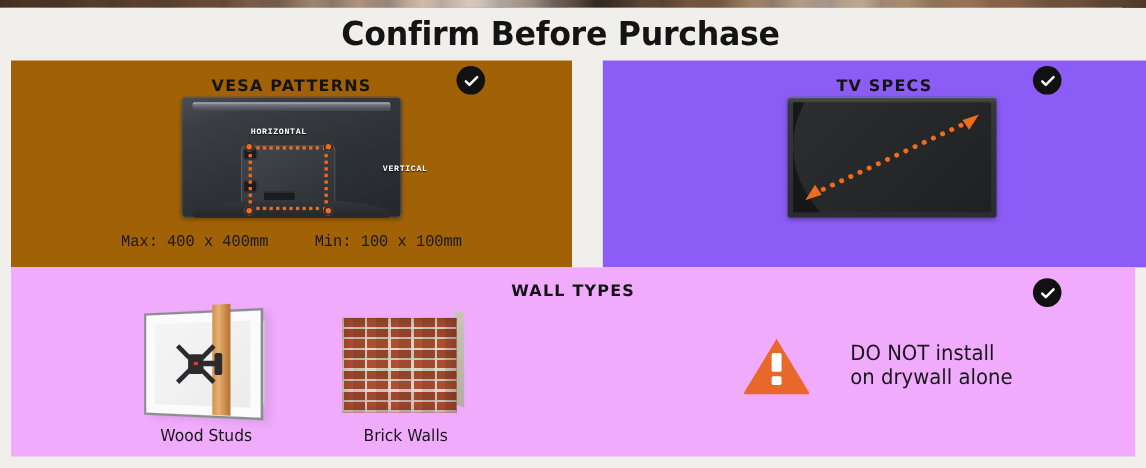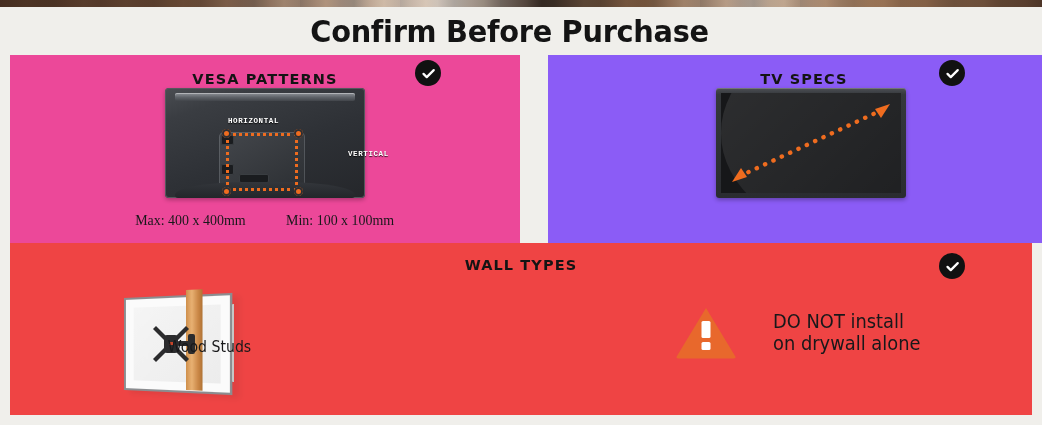--- a/index.html
+++ b/index.html
@@ -64,21 +64,21 @@
     white-space: nowrap;
     transform: scaleX(0.96);
   }
 
   
   .panel {
     position: absolute;
     top: 55px;
     height: 188px;
   }
-  .panel-vesa  { left: 10px;  width: 510px; background: #ec4899; }
+  .panel-vesa  { left: 10px;  width: 510px; background: #a16207; }
   .panel-specs { left: 548px; width: 512px; background: #8b5cf6; }
 
   .panel-title {
     position: absolute;
     top: 16px;
     left: 0; right: 0;
     text-align: center;
     font-family: "DejaVu Sans", sans-serif;
     font-size: 14.5px;
     font-weight: 700;
@@ -174,21 +174,21 @@
   .dn-bl { left: 57px; top: 99px; }
   .dn-br { left: 129px; top: 99px; }
 
   
   .spec-line {
     position: absolute;
     bottom: 14px; left: 0; right: 0;
     display: flex;
     justify-content: center;
     gap: 32px;
-    font-family: Liberation Serif, serif;
+    font-family: Liberation Mono, monospace;
     font-size: 15px;
     color: #18181a;
     white-space: nowrap;
     margin-top: 22px;
   }
   .spec-line span { transform: scaleX(0.93); display: inline-block; }
 
   
   .spec-tv {
     position: absolute;
@@ -221,21 +221,21 @@
     left: 10px; top: 10px;
     width: 170px; height: 90px;
     pointer-events: none;
   }
 
   
   .wall-section {
     position: absolute;
     top: 243px; left: 10px;
     width: 1022px; height: 172px;
-    background: #ef4444;
+    background: #f0abfc;
   }
   .wall-title {
     position: absolute;
     top: 14px; left: 0; right: 0;
     text-align: center;
     font-family: "DejaVu Sans", sans-serif;
     font-size: 14.5px;
     font-weight: 700;
     letter-spacing: 1.1px;
     color: #141414;
@@ -244,21 +244,21 @@
   .wall-items {
     position: absolute;
     top: 38px; left: 110px;
     width: 500px; height: 125px;
     display: flex;
     gap: 48px;
   }
   .wall-item {
     width: 134px;
     display: flex;
-    flex-direction: row;
+    flex-direction: column;
     align-items: center;
   }
   .wall-thumb {
     width: 120px; height: 100px;
     position: relative;
   }
   .wall-caption {
     margin-top: 6px;
     font-family: "DejaVu Sans", sans-serif;
     font-size: 15px;
@@ -471,20 +471,27 @@
               <rect x="27" y="21" width="13" height="5" rx="2"></rect>
               <rect x="38" y="14" width="7" height="20" rx="2"></rect>
             </g>
             <rect x="19" y="22" width="4" height="3" fill="#c8452a"></rect>
           </svg>
         </div>
         <div class="wall-caption">Wood Studs</div>
       </div>
 
 
+      <div class="wall-item">
+        <div class="wall-thumb">
+          <div class="brick-edge"></div>
+          <div class="brick-face"></div>
+        </div>
+        <div class="wall-caption">Brick Walls</div>
+      </div>
 
     </div>
 
     <div class="warn-block">
       <svg class="warn-tri" viewBox="0 0 62 55">
         <path d="M31 3 L60 51 Q61.5 53.5 58.5 53.5 L3.5 53.5 Q0.5 53.5 2 51 Z" fill="#e8682c"></path>
         <rect x="26.5" y="16" width="9" height="17" rx="1.5" fill="#ffffff"></rect>
         <rect x="26.5" y="37" width="9" height="8" rx="1.5" fill="#ffffff"></rect>
       </svg>
       <div class="warn-text">

